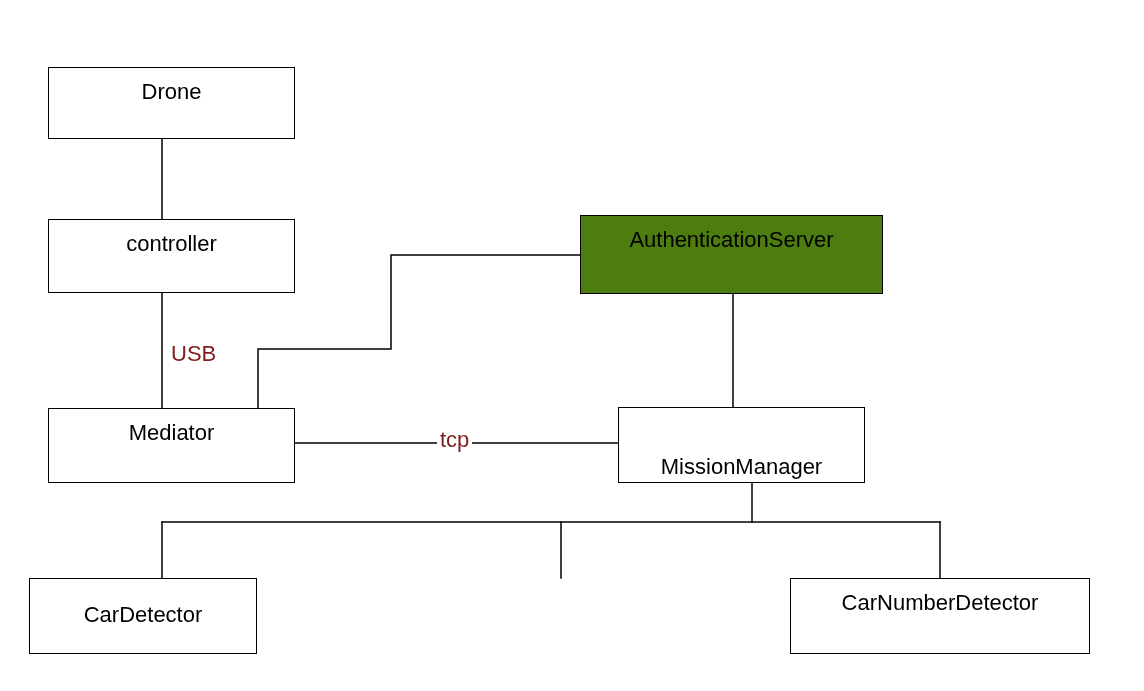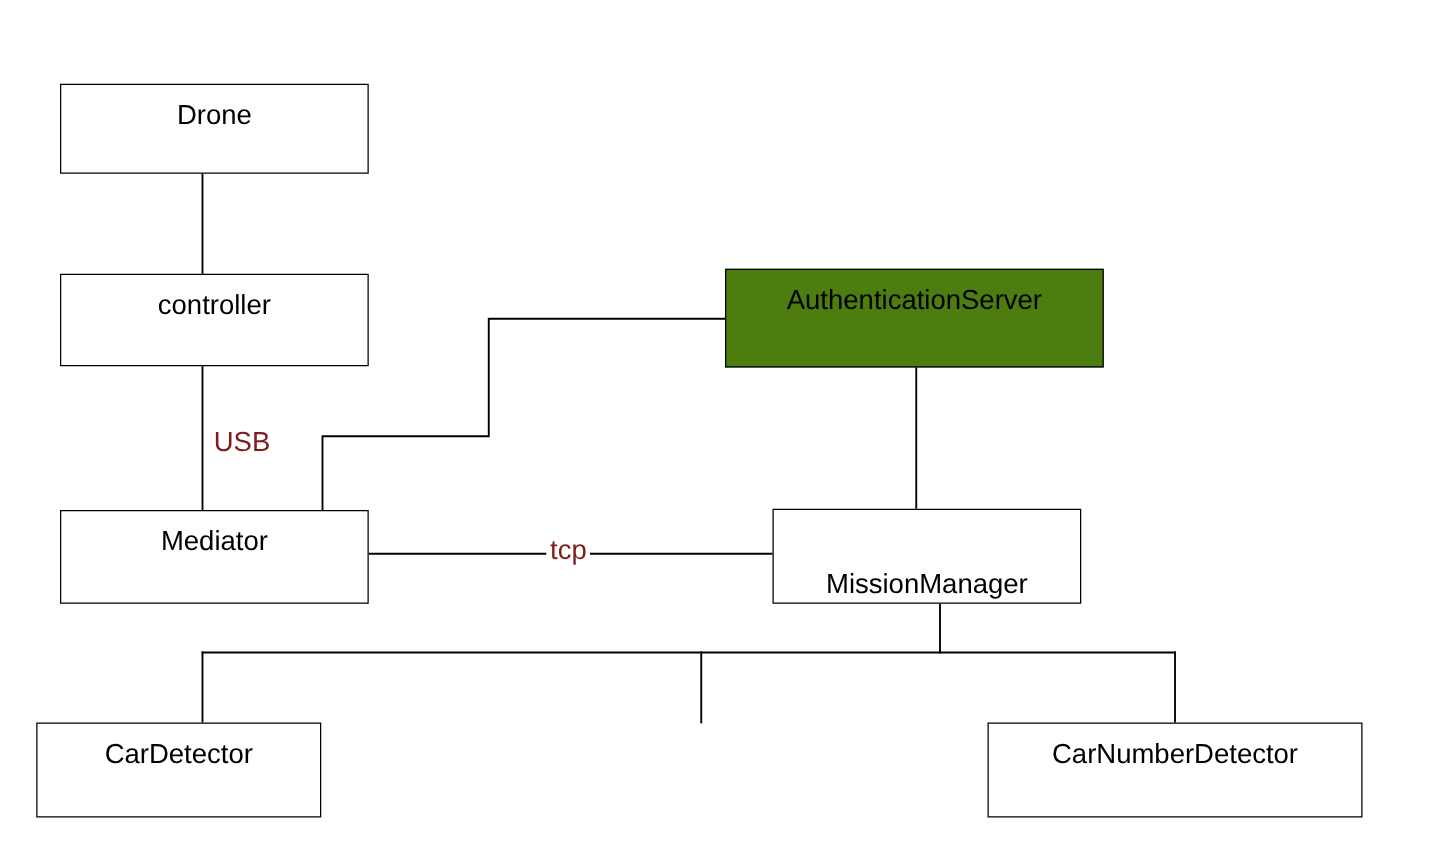--- a/index.html
+++ b/index.html
@@ -85,21 +85,21 @@
 
   <div class="node" style="left: 48px; top: 408px; width: 247px; height: 75px; border-color: rgb(0, 0, 0); background: rgb(255, 255, 255); padding-left: 35px;">
     <span class="node-label" style="top: 13px;">Mediator</span>
   </div>
 
   <div class="node" style="left: 618px; top: 407px; width: 247px; height: 76px; border-color: rgb(0, 0, 0); background: rgb(255, 255, 255);">
     <span class="node-label" style="top: 13px; margin-top: 35px;">MissionManager</span>
   </div>
 
   <div class="node" style="left: 29px; top: 578px; width: 228px; height: 76px; border-color: rgb(0, 0, 0); background: rgb(255, 255, 255);">
-    <span class="node-label" style="top: 13px;">CarDetector</span>
+    <span class="node-label" style="top: 25px;">CarDetector</span>
   </div>
 
 
   <div class="node" style="left: 790px; top: 578px; width: 300px; height: 76px; border-color: rgb(0, 0, 0); background: rgb(255, 255, 255);">
     <span class="node-label" style="top: 13px;">CarNumberDetector</span>
   </div>
 
   <span class="edge-label" style="left: 168px; top: 343px;">USB</span>
   <span class="edge-label" style="left: 437px; top: 419px; margin-top: 10px;">tcp</span>
 

